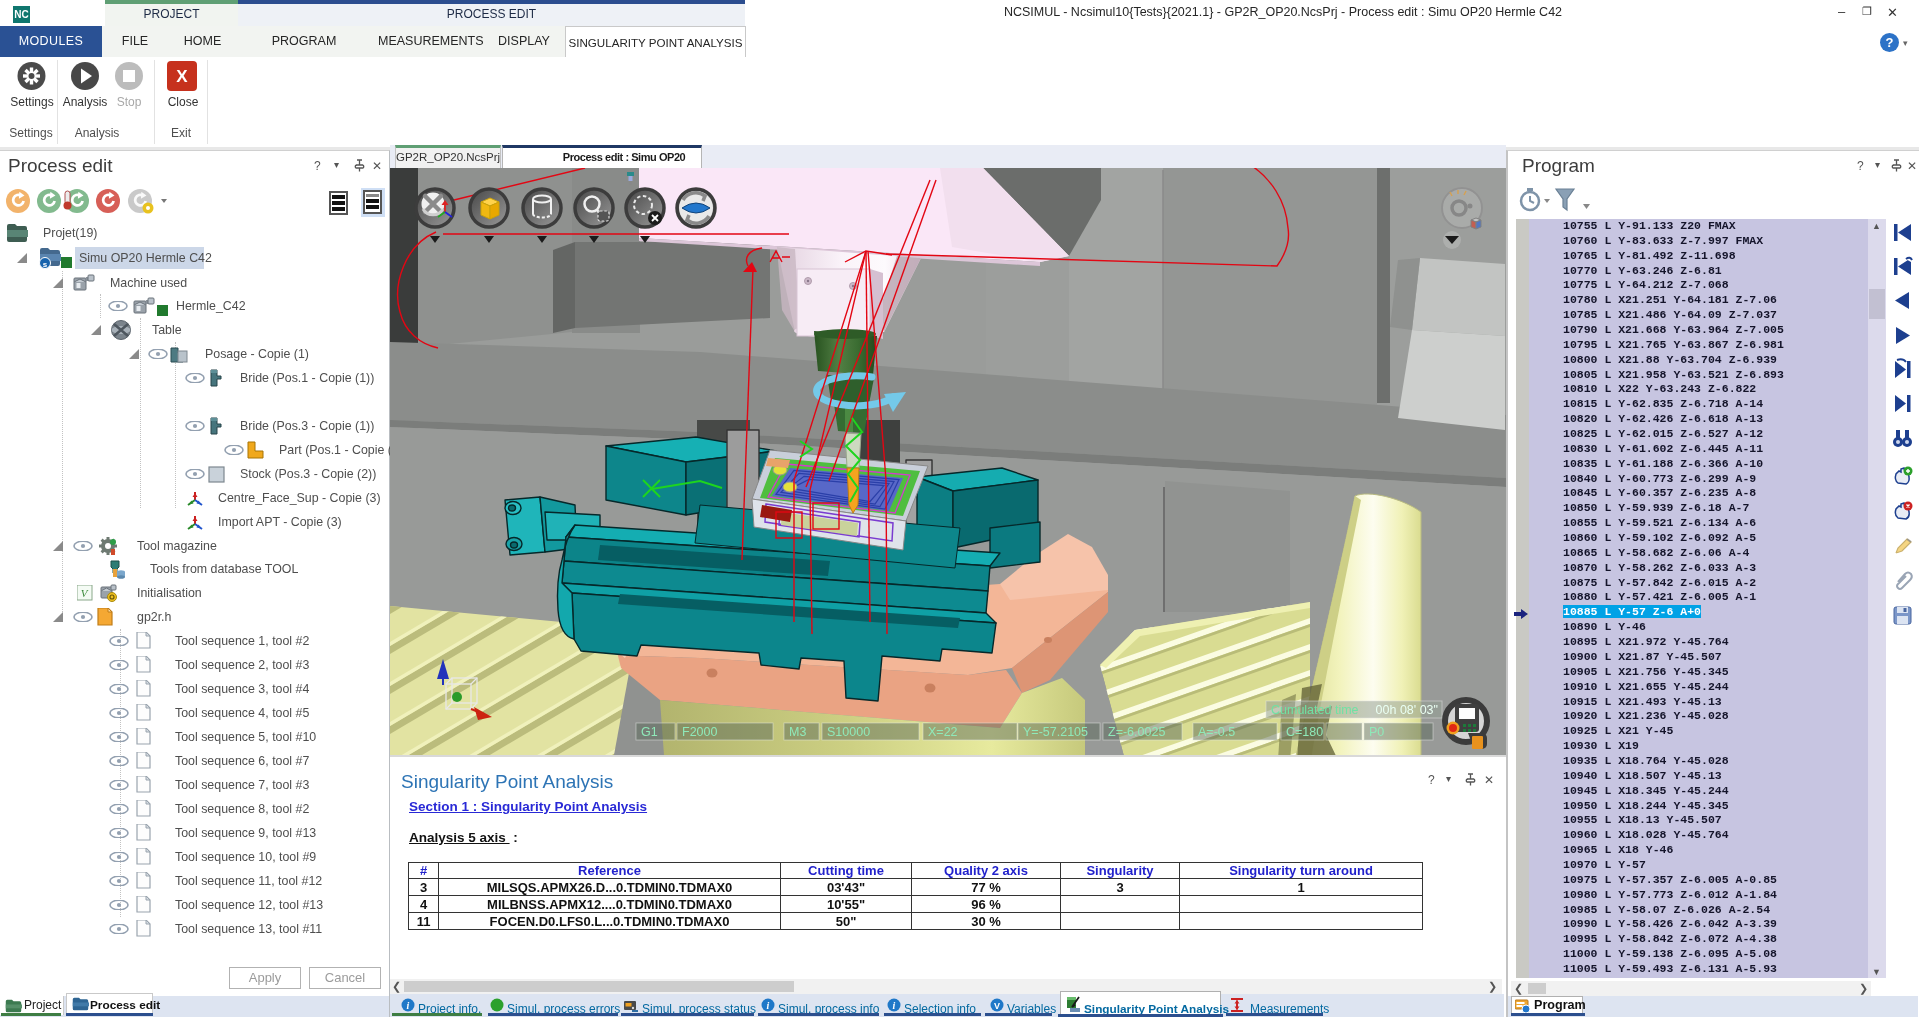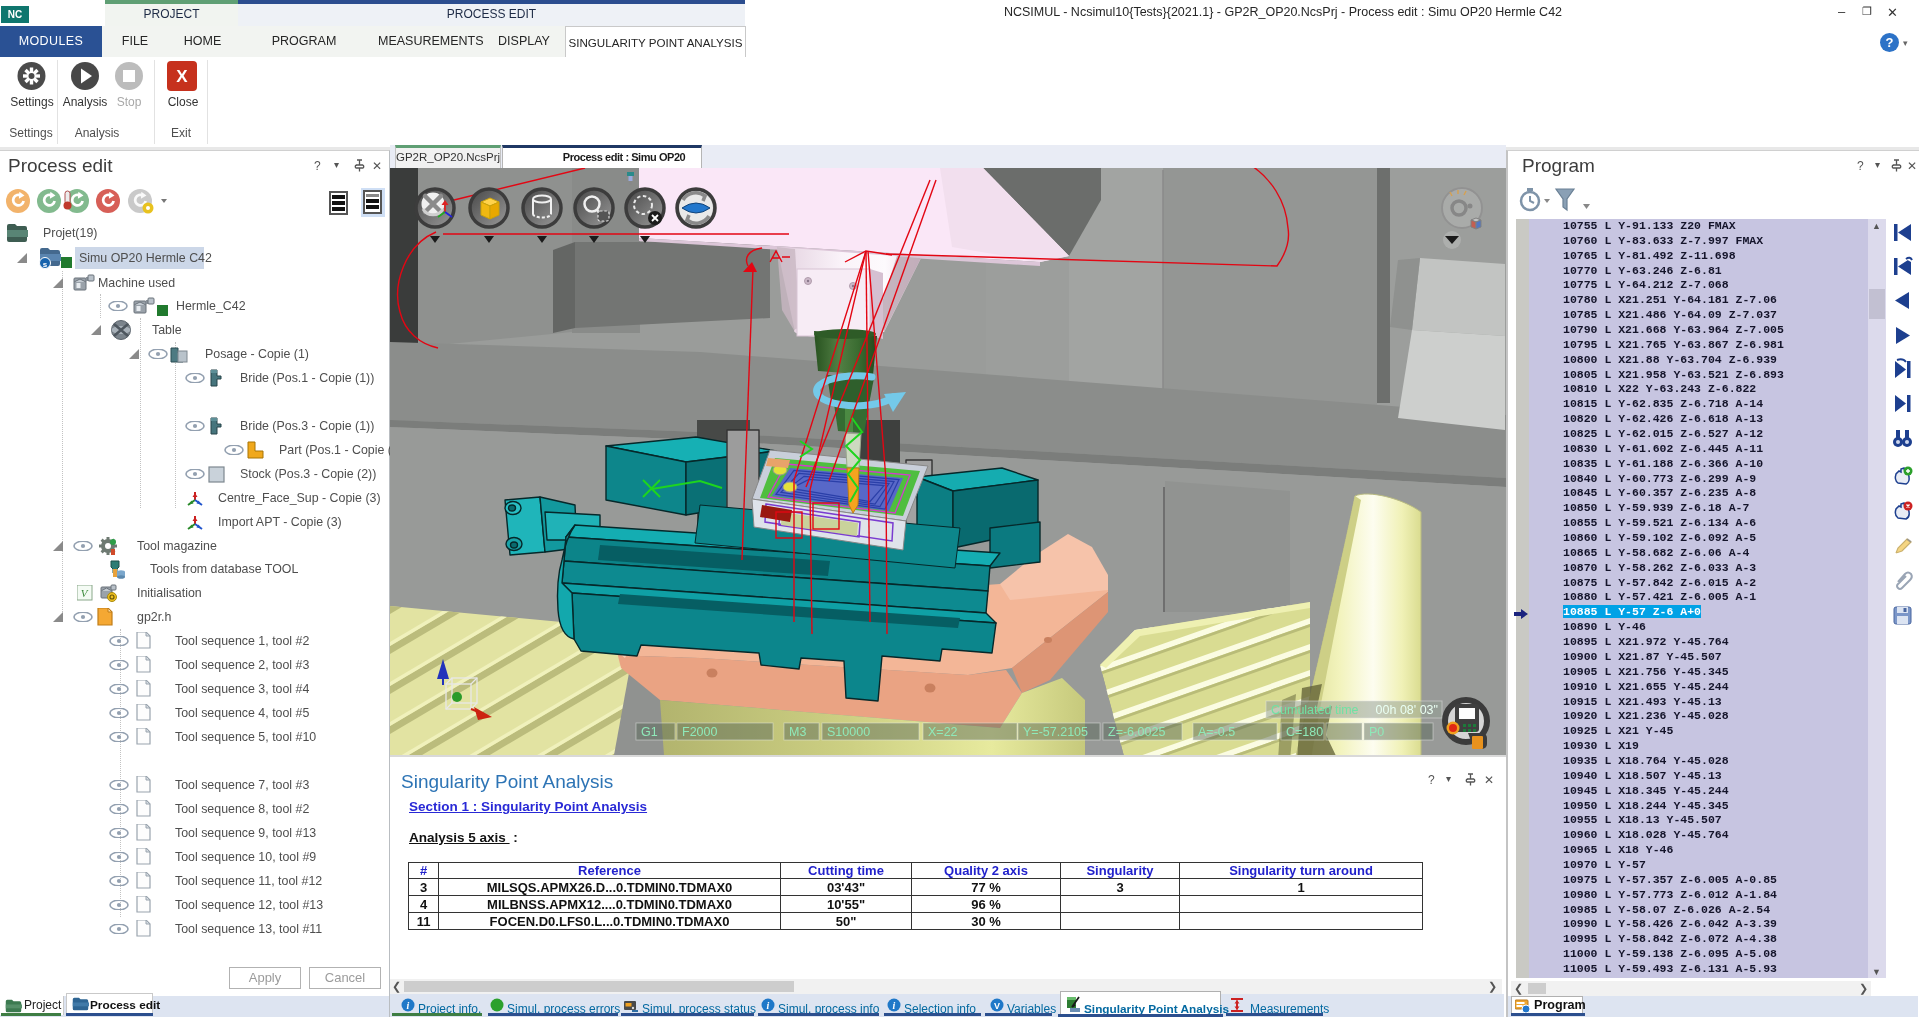--- a/index.html
+++ b/index.html
@@ -1,20 +1,20 @@
 <!DOCTYPE html>
 <html><head><meta charset="utf-8">
 <style>
 *{margin:0;padding:0;box-sizing:border-box;}
 html,body{width:1919px;height:1017px;overflow:hidden;font-family:"Liberation Sans",sans-serif;background:#fff;}
 .abs{position:absolute;}
 #app{position:relative;width:1919px;height:1017px;background:#e8e8e8;}
 
 #hdr{position:absolute;left:0;top:0;width:1919px;height:147px;background:#fff;border-bottom:1px solid #d5d5d5;}
-#nclogo{position:absolute;left:1px;top:6px;width:28px;height:17px;background:#0f766e;color:#fff;font-weight:bold;font-size:10px;text-align:center;line-height:17px;}
+#nclogo{position:absolute;left:13px;top:6px;width:17px;height:17px;background:#0f766e;color:#fff;font-weight:bold;font-size:10px;text-align:center;line-height:17px;}
 #grpProj{position:absolute;left:105px;top:0;width:133px;height:26px;background:#f1f4f0;border-top:4px solid #5f9f74;color:#1d2a45;font-size:12px;text-align:center;line-height:21px;}
 #grpPE{position:absolute;left:238px;top:0;width:507px;height:26px;background:#eef1f6;border-top:4px solid #2b4d8f;color:#1d2a45;font-size:12px;text-align:center;line-height:21px;}
 #title{position:absolute;left:883px;top:5px;width:800px;color:#262626;font-size:12.5px;text-align:center;}
 .winbtn{position:absolute;top:8px;color:#333;font-size:13px;}
 #row2{position:absolute;left:0;top:26px;width:1919px;height:31px;background:#fff;}
 #row2bg{position:absolute;left:102px;top:0;width:643px;height:31px;background:#f2f4f1;}
 #modtab{position:absolute;left:0;top:0;width:102px;height:31px;background:#2a5194;color:#fff;font-size:12.5px;text-align:center;line-height:31px;letter-spacing:.4px;}
 .rtab{position:absolute;top:0;height:31px;line-height:31px;font-size:12.5px;color:#252525;text-align:center;}
 #acttab{position:absolute;left:565px;top:0;width:181px;height:32px;background:#fff;border:1px solid #c9c9c9;border-bottom:none;color:#252525;font-size:11.6px;text-align:center;line-height:31px;}
 #ribbon{position:absolute;left:0;top:57px;width:1919px;height:90px;background:#fff;}
@@ -279,21 +279,21 @@
         </svg>
         <span class="abs" style="left:79px;">Simu OP20 Hermle C42</span>
       </div>
 <div class="trow" style="left:0;top:120px;width:390px;">
         <svg class="abs" style="left:53px;top:6px;" width="11" height="12">
           <use href="#tri"></use>
         </svg>
         <svg class="abs" style="left:73px;top:3px;" width="22" height="18">
           <use href="#machi"></use>
         </svg>
-        <span class="abs" style="left:98px;">Machine used</span>
+        <span class="abs" style="left:110px;">Machine used</span>
       </div>
 <div class="trow" style="left:0;top:143px;width:390px;">
         <svg class="abs" style="left:108px;top:7px;" width="20" height="10">
           <use href="#eye"></use>
         </svg>
         <svg class="abs" style="left:133px;top:3px;" width="22" height="18">
           <use href="#machi"></use>
         </svg>
         <svg class="abs" style="left:157px;top:11px;" width="11" height="11">
           <use href="#gsq"></use>
@@ -445,20 +445,29 @@
         <span class="abs" style="left:175px;">Tool sequence 4, tool #5</span>
       </div>
 <div class="trow" style="left:0;top:574px;width:390px;">
         <svg class="abs" style="left:109px;top:7px;" width="20" height="10">
           <use href="#eye"></use>
         </svg>
         <svg class="abs" style="left:136px;top:3px;" width="15" height="18">
           <use href="#doc"></use>
         </svg>
         <span class="abs" style="left:175px;">Tool sequence 5, tool #10</span>
+      </div>
+<div class="trow" style="left:0;top:598px;width:390px;">
+        <svg class="abs" style="left:109px;top:7px;" width="20" height="10">
+          <use href="#eye"></use>
+        </svg>
+        <svg class="abs" style="left:136px;top:3px;" width="15" height="18">
+          <use href="#doc"></use>
+        </svg>
+        <span class="abs" style="left:175px;">Tool sequence 6, tool #7</span>
       </div>
 <div class="trow" style="left:0;top:622px;width:390px;">
         <svg class="abs" style="left:109px;top:7px;" width="20" height="10">
           <use href="#eye"></use>
         </svg>
         <svg class="abs" style="left:136px;top:3px;" width="15" height="18">
           <use href="#doc"></use>
         </svg>
         <span class="abs" style="left:175px;">Tool sequence 7, tool #3</span>
       </div>

